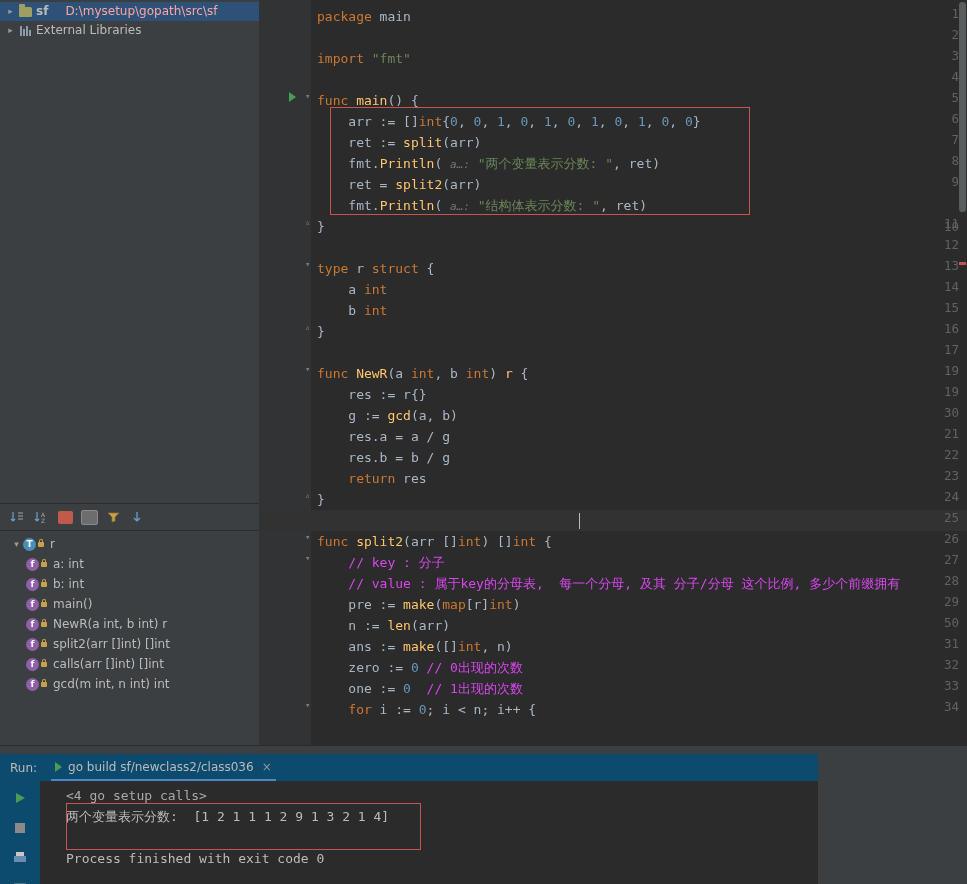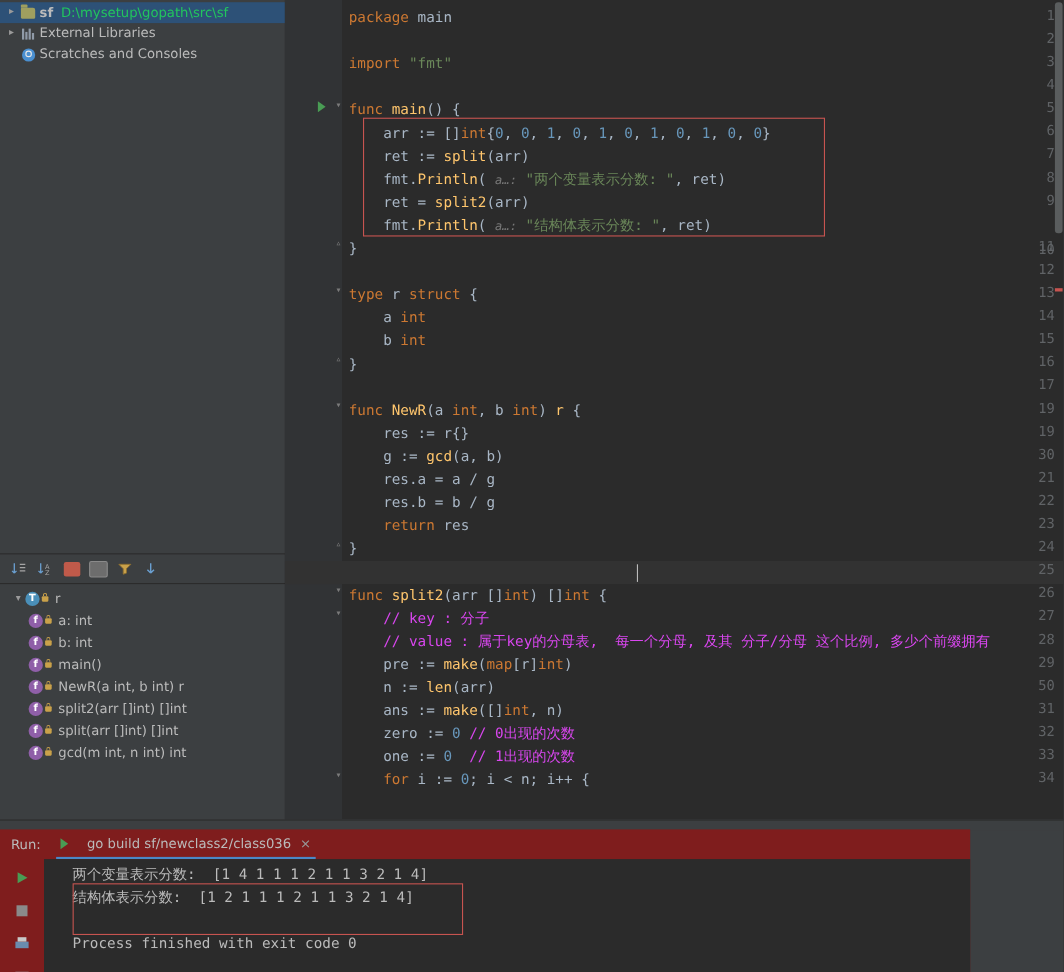--- a/index.html
+++ b/index.html
@@ -15,21 +15,21 @@
 
   
   .left{position:absolute;left:0;top:0;width:259px;height:745px;background:#3c3f41;}
   .proj-tree{position:absolute;left:0;top:0;width:259px;height:503px;background:#3c3f41;padding-top:2px;box-sizing:border-box;}
   .tree-row{height:19px;line-height:19px;display:flex;align-items:center;padding-left:4px;font-size:12px;color:#bbbbbb;white-space:nowrap;}
   .tree-row.sel{background:#2d5177;}
   .arrow{width:13px;text-align:center;color:#9a9a9a;font-size:9px;flex:0 0 13px;}
   .ic{width:17px;flex:0 0 17px;display:flex;align-items:center;justify-content:center;}
   .lbl{margin-left:2px;}
   .bold{font-weight:bold;}
-  .path{color:#22c55e;margin-left:7px;}
+  .path{color:#fca5a5;margin-left:17px;}
 
   .folder{width:13px;height:10px;background:#9f9f5f;border-radius:1px 2px 1px 1px;position:relative;}
   .folder:before{content:"";position:absolute;left:0;top:-3px;width:6px;height:3px;background:#9f9f5f;border-radius:1px 1px 0 0;}
   .lib-ic{width:12px;height:11px;display:flex;gap:1px;align-items:flex-end;}
   .lib-ic i{display:block;width:2px;background:#8f9aa8;}
   .scratch-ic{width:12px;height:12px;border-radius:50%;background:#4a8fd0;position:relative;}
   .scratch-ic:after{content:"";position:absolute;left:3px;top:2px;width:6px;height:6px;border:1.5px solid #e8e8e8;border-radius:50%;box-sizing:border-box;}
 
   
   .structure{position:absolute;left:0;top:503px;width:259px;height:242px;background:#3c3f41;border-top:1px solid #2b2b2b;}
@@ -68,25 +68,25 @@
   .caret-line{position:absolute;left:0;right:0;height:21px;background:#323232;}
   .caret{position:absolute;width:1px;background:#bbbbbb;height:16px;}
   .run-tri{position:absolute;width:0;height:0;border-left:7px solid #499c54;border-top:5px solid transparent;border-bottom:5px solid transparent;}
   .foldarrow{position:absolute;color:#7a7a7a;font-size:9px;font-family:"DejaVu Sans Mono",monospace;}
   .scroll-v{position:absolute;right:0;top:0;width:9px;height:745px;background:transparent;}
   .scroll-thumb{position:absolute;right:1px;top:2px;width:7px;height:210px;background:#5a5d5e;border-radius:3px;}
   .marker-red{position:absolute;right:1px;width:7px;height:3px;background:#c75450;}
 
   
   .hsplit{position:absolute;left:0;top:745px;width:967px;height:9px;background:#3c3f41;border-top:1px solid #2b2b2b;}
-  .bottom{position:absolute;left:0;top:754px;width:882px;height:130px;background:#7f1d1d;}
+  .bottom{position:absolute;left:0;top:754px;width:818px;height:130px;background:#0c4a6e;}
   .run-tabbar{position:absolute;left:0;top:0;width:967px;height:27px;display:flex;align-items:center;}
   .run-label{margin-left:10px;color:#bbbbbb;font-size:12px;}
   .run-tab{margin-left:14px;display:flex;align-items:center;height:25px;border-bottom:2px solid #4a88c7;padding:0 4px;}
-  .run-tab .tname{color:#bbbbbb;font-size:12px;margin-left:17px;}
+  .run-tab .tname{color:#bbbbbb;font-size:12px;margin-left:6px;}
   .play-sm{width:0;height:0;border-left:7px solid #499c54;border-top:5px solid transparent;border-bottom:5px solid transparent;}
   .close-x{margin-left:8px;color:#969696;font-size:12px;}
   .run-side{position:absolute;left:0;top:27px;width:40px;height:103px;}
   .rbtn{width:26px;height:26px;margin:4px auto 0;display:flex;align-items:center;justify-content:center;}
   .console{position:absolute;left:40px;top:27px;right:0;bottom:0;background:#2b2b2b;font-family:"DejaVu Sans Mono",monospace;font-size:13px;color:#bbbbbb;padding-top:4px;box-sizing:border-box;}
   .cline{height:21px;line-height:21px;padding-left:26px;white-space:pre;}
   .console-box{position:absolute;left:26px;top:22px;width:355px;height:47px;border:1px solid #c75450;box-sizing:border-box;}
 </style>
 </head>
 <body>
@@ -108,27 +108,20 @@
         <span class="ic">
           <span class="lib-ic">
               <i style="height:10px"></i>
               <i style="height:7px"></i>
               <i style="height:10px"></i>
               <i style="height:6px"></i>
             </span>
         </span>
         <span class="lbl">External Libraries</span>
       </div>
-      <div class="tree-row">
-        <span class="arrow"></span>
-        <span class="ic">
-            <span class="scratch-ic"></span>
-          </span>
-        <span class="lbl">Scratches and Consoles</span>
-      </div>
     </div>
 
     <div class="structure">
       <div class="struct-tools">
         <span class="tbtn">
           <svg width="15" height="14" viewBox="0 0 15 14">
               <path d="M3 2v9M3 11l-2-2M3 11l2-2" stroke="#6a9fd0" stroke-width="1.2" fill="none"></path>
               <path d="M8 3h5M8 6h5M8 9h5" stroke="#a5a5a5" stroke-width="1.2"></path>
             </svg>
         </span>
@@ -204,21 +197,21 @@
               <span class="lockbody"></span>
             </span>
           <span class="s-lbl">split2(arr []int) []int</span>
         </div>
         <div class="s-row">
           <span class="indent"></span>
           <span class="circ c-m">f</span>
           <span class="lock">
               <span class="lockbody"></span>
             </span>
-          <span class="s-lbl">split(arr []int) []int</span>
+          <span class="s-lbl">calls(arr []int) []int</span>
         </div>
         <div class="s-row">
           <span class="indent"></span>
           <span class="circ c-m">f</span>
           <span class="lock">
               <span class="lockbody"></span>
             </span>
           <span class="s-lbl">gcd(m int, n int) int</span>
         </div>
       </div>
@@ -315,19 +308,19 @@
       </div>
       <div class="rbtn">
         <svg width="16" height="16" viewBox="0 0 16 16">
             <path d="M2 4h12M2 8h9a2.5 2.5 0 110 5H8M10 11l-2 2 2 2" stroke="#9aa0a6" stroke-width="1.2" fill="none"></path>
           </svg>
       </div>
     </div>
 
     <div class="console">
       <div class="console-box"></div>
-      <div class="cline">两个变量表示分数:  [1 4 1 1 1 2 1 1 3 2 1 4]</div>
-      <div class="cline">结构体表示分数:  [1 2 1 1 1 2 1 1 3 2 1 4]</div>
+      <div class="cline" style="color:#a9a9a9">&lt;4 go setup calls&gt;</div>
+      <div class="cline">两个变量表示分数:  [1 2 1 1 1 2 9 1 3 2 1 4]</div>
       <div class="cline"></div>
       <div class="cline">Process finished with exit code 0</div>
     </div>
   </div>
 </div>
 
 </body></html>

